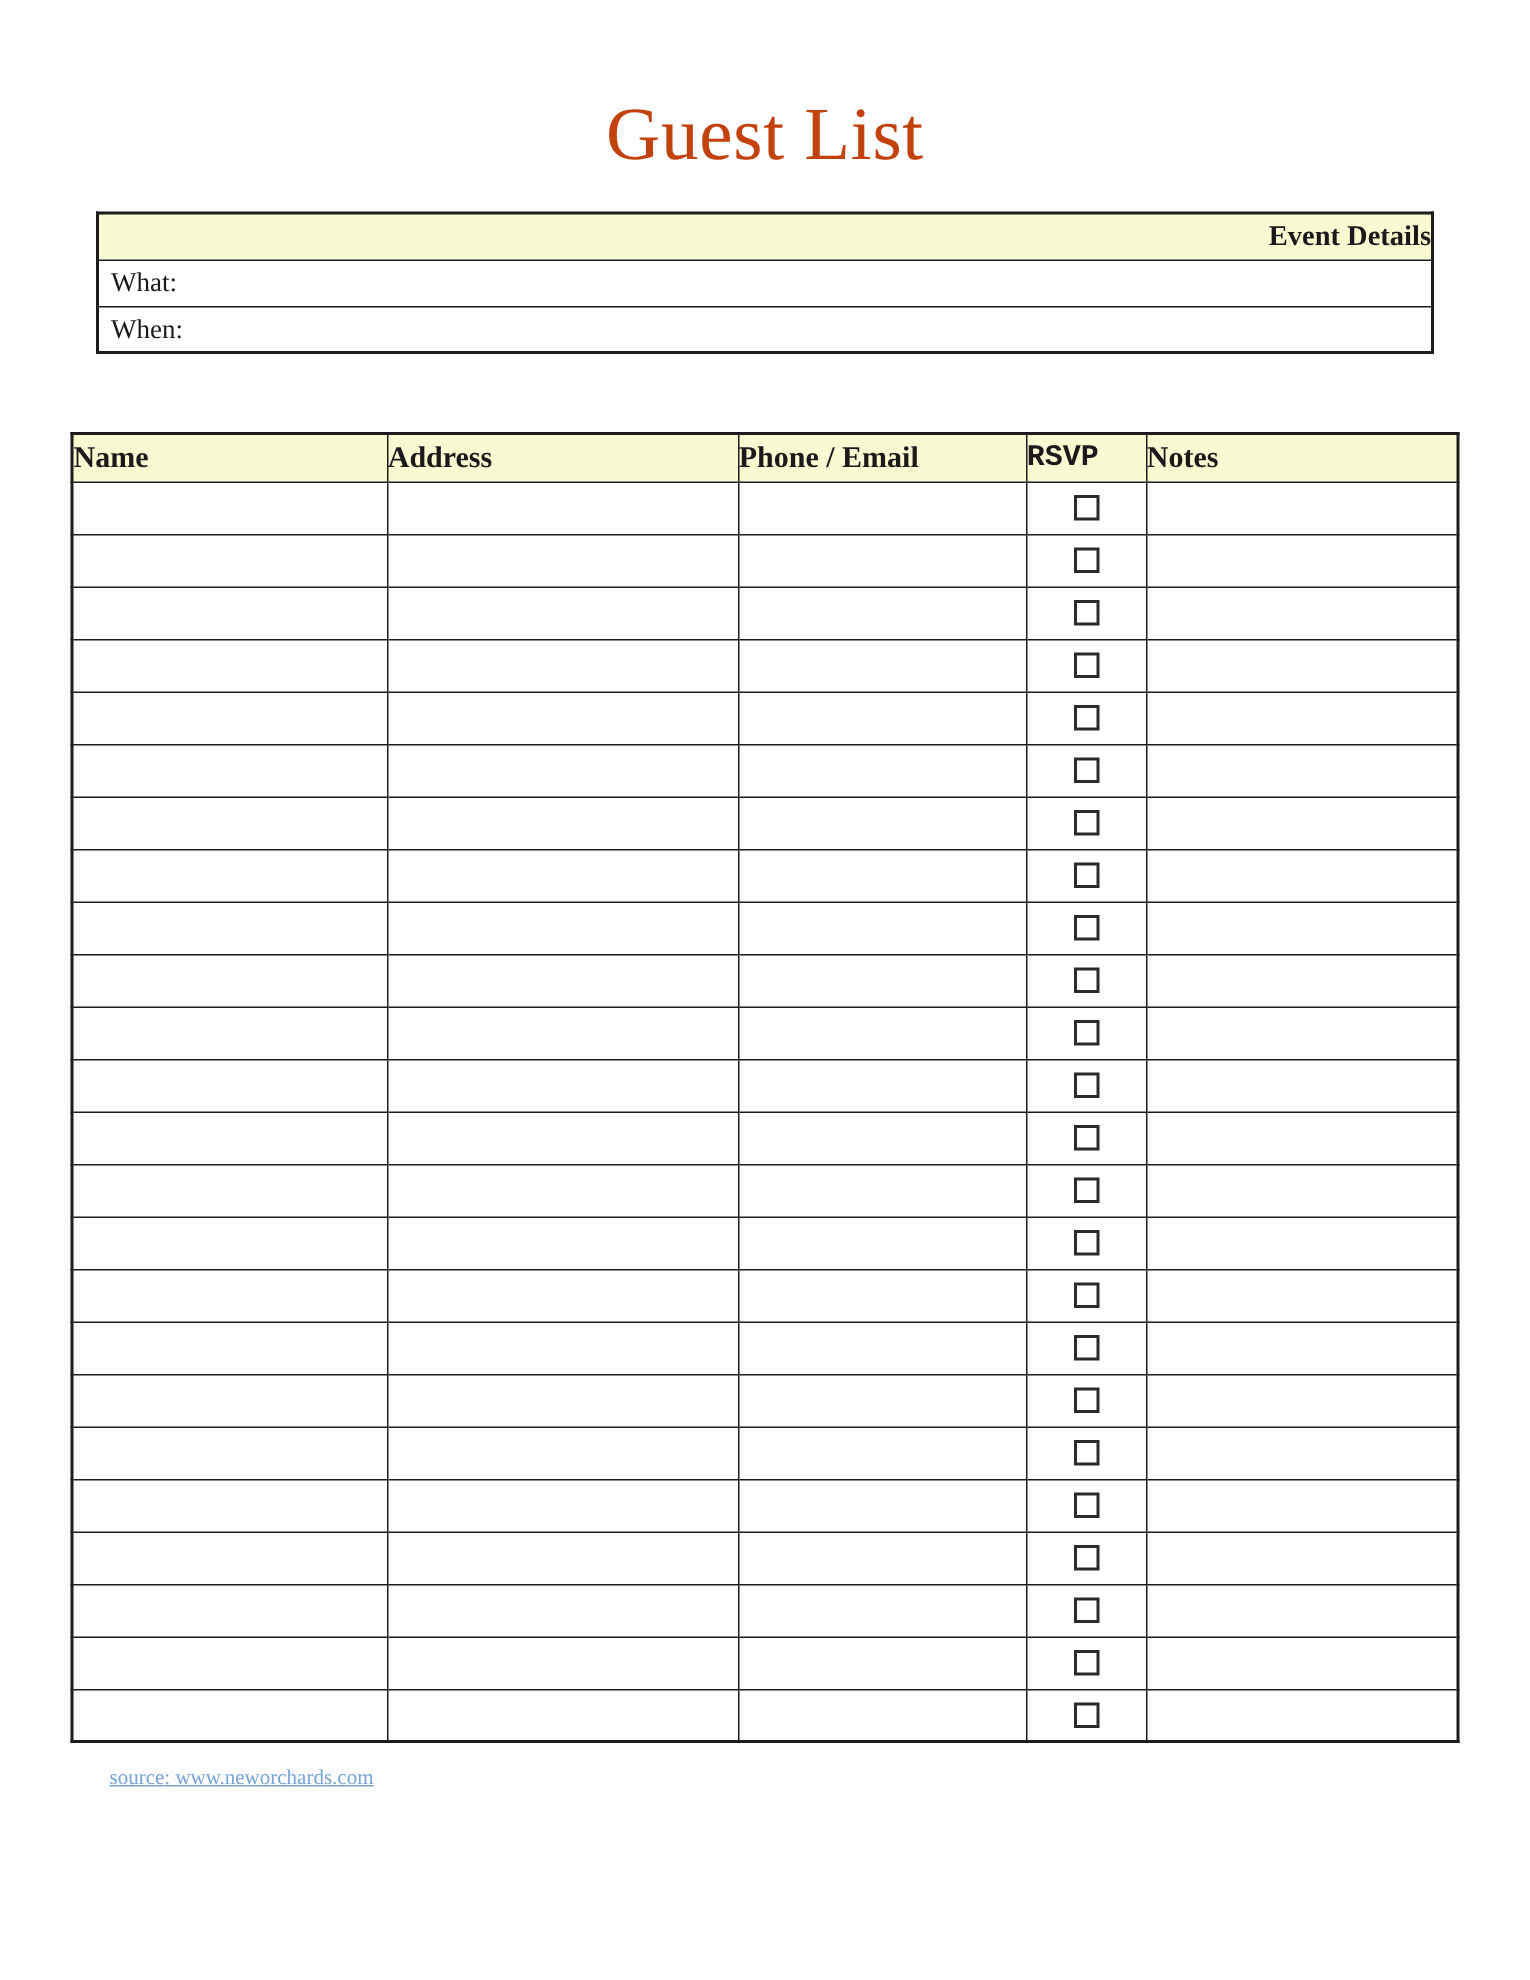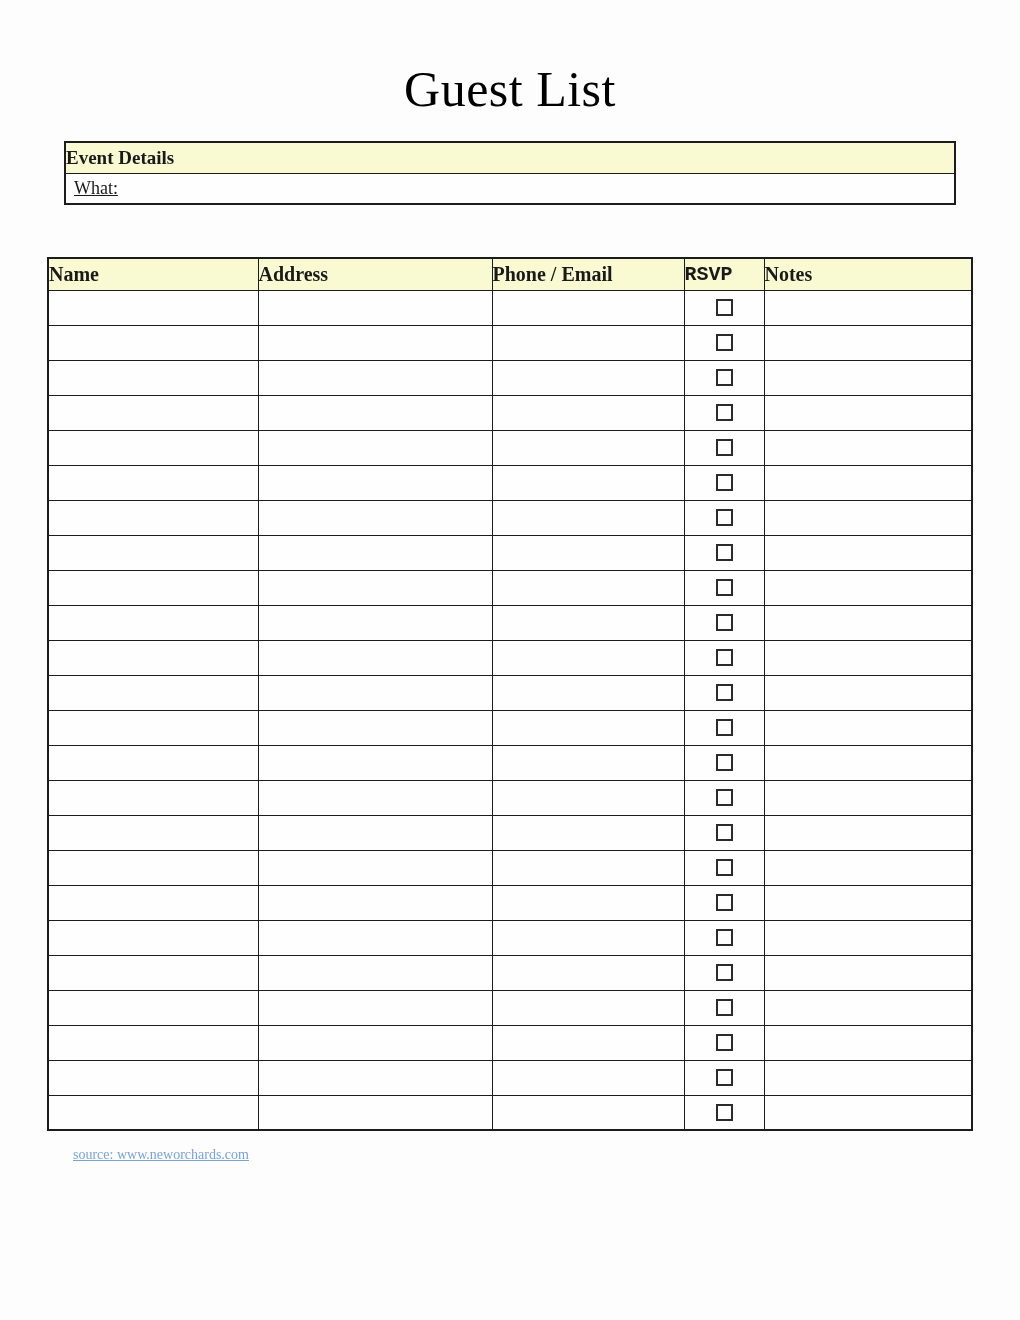--- a/index.html
+++ b/index.html
@@ -16,47 +16,46 @@
     padding-top: 62px;
     overflow: hidden;
   }
   .doc-title {
     text-align: center;
     font-size: 50px;
     font-weight: 400;
     line-height: 1.1;
     letter-spacing: 0.5px;
     margin-bottom: 24px;
-    color: #000000;
+    color: #c2410c;
   }
   table {
     border-collapse: collapse;
     width: 892px;
     margin: 0 auto;
     table-layout: fixed;
   }
   .event-table { border: 2px solid #1c1c1c; }
   .event-table th {
     background: #fafad2;
     border: 1px solid #1c1c1c;
     height: 31px;
     font-size: 19px;
     font-weight: 700;
-    text-align: left;
+    text-align: right;
     vertical-align: middle;
   }
   .event-table td {
     border: 1px solid #1c1c1c;
     height: 31px;
     font-size: 18px;
     text-align: left;
     vertical-align: middle;
     padding-left: 8px;
     background: #fefefe;
-    text-decoration: underline;
   }
   .guest-table {
     border: 2px solid #1c1c1c;
     margin-top: 52px;
   }
   .guest-table th {
     background: #fafad2;
     border: 1px solid #1c1c1c;
     height: 32px;
     font-size: 20px;
@@ -108,20 +107,23 @@
   <table class="event-table">
     <thead>
       <tr>
         <th>Event Details</th>
       </tr>
     </thead>
     <tbody>
       <tr>
         <td>What:</td>
       </tr>
+      <tr>
+        <td>When:</td>
+      </tr>
     </tbody>
   </table>
 
   <table class="guest-table">
     <thead>
       <tr>
         <th class="col-name">Name</th>
         <th class="col-addr">Address</th>
         <th class="col-phone">Phone / Email</th>
         <th class="col-rsvp">RSVP</th>

